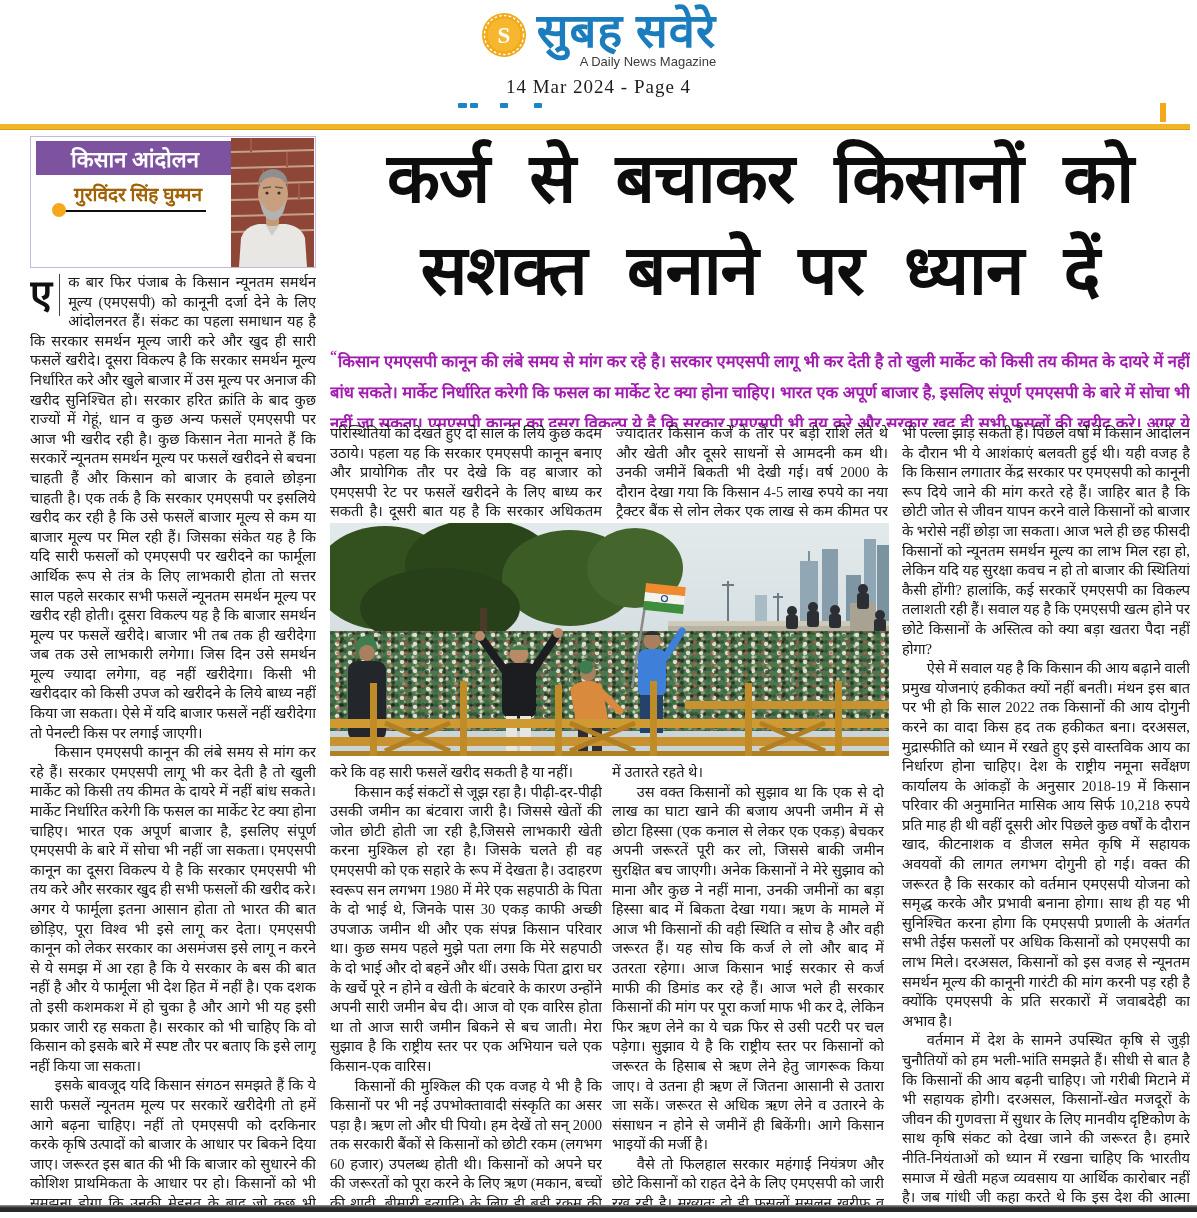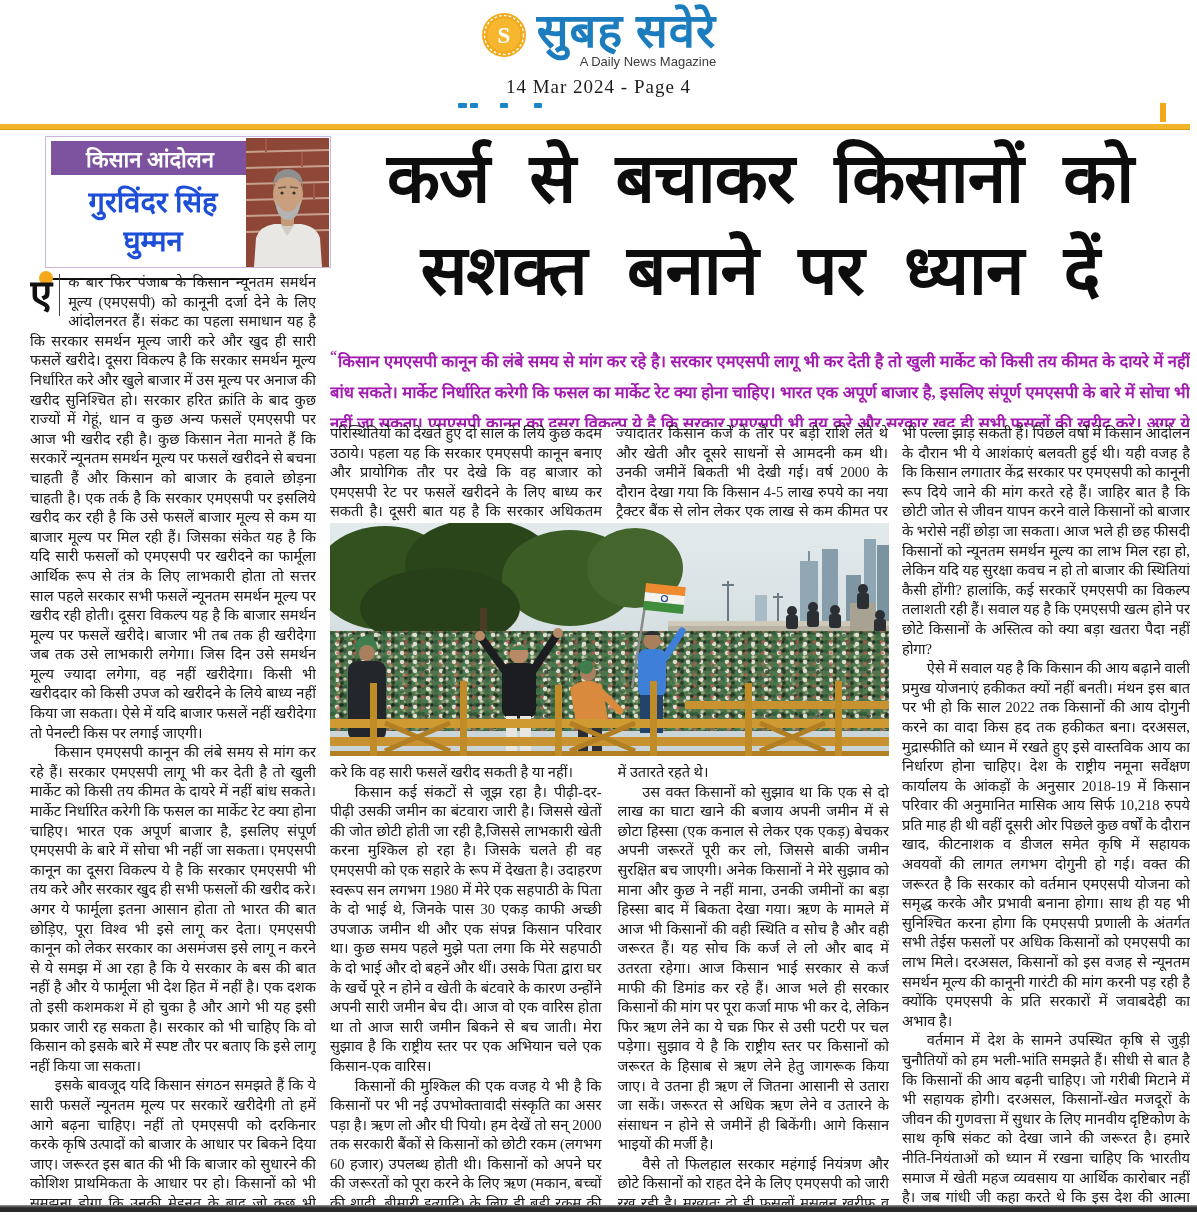--- a/index.html
+++ b/index.html
@@ -14,26 +14,26 @@
   .tagline{font-family:"Liberation Sans","DejaVu Sans",sans-serif;font-size:13px;font-weight:normal;color:#3c3c3c;margin-top:-2px;}
   .dateline{position:absolute;top:68px;left:0;width:100%;text-align:center;
             font-family:Liberation Serif, serif;font-size:19px;color:#1c1c1c;letter-spacing:1px;margin-top:8px;}
   .dashes{position:absolute;top:103px;left:458px;width:110px;display:flex;align-items:center;}
   .dash{height:5px;background:#1a85c8;border-radius:1px;}
   .d1{width:9px;margin-right:3px;}.d2{width:8px;margin-right:22px;}.d3{width:8px;margin-right:26px;}.d4{width:8px;}
   .gold-rule{position:absolute;top:124px;left:0;width:1190px;height:5px;background:#f2b52a;border-bottom:1px solid #d89d13;}
   .gold-tick{position:absolute;top:103px;left:1160px;width:6px;height:19px;background:#f2a71d;}
 
   
-  .kicker{position:absolute;left:30px;top:136px;width:286px;height:132px;background:#fff;border:1px solid #c9b6da;box-sizing:border-box;margin-left:15px;}
+  .kicker{position:absolute;left:30px;top:136px;width:286px;height:132px;background:#fff;border:1px solid #c9b6da;box-sizing:border-box;}
   .kicker-banner{position:absolute;left:5px;top:4px;width:198px;height:34px;background:#7d529e;color:#fff;
                  display:flex;align-items:center;justify-content:center;font-size:22px;font-weight:bold;}
   .author-wrap{position:absolute;left:5px;top:44px;width:198px;text-align:center;}
-  .author-name{display:inline-block;position:relative;font-size:29px;font-weight:bold;color:#1d4ed8;
-               border-bottom:2px solid #0e0e0e;padding:0 4px 19px 10px;}
+  .author-name{display:inline-block;position:relative;font-size:19px;font-weight:bold;color:#a16207;
+               border-bottom:2px solid #0e0e0e;padding:0 4px 3px 10px;}
   .author-dot{position:absolute;left:-12px;bottom:-7px;width:14px;height:14px;border-radius:50%;background:#f5a81c;}
   .byline{position:absolute;left:5px;top:82px;width:198px;text-align:center;font-size:16px;line-height:20px;color:#1b1b1b;}
   .author-photo{position:absolute;right:1px;top:1px;width:83px;height:129px;}
 
   
   .headline{position:absolute;left:330px;top:138px;width:860px;height:190px;text-align:center;
             font-weight:bold;color:#0d0d0d;font-size:69px;line-height:92px;letter-spacing:-1px;font-family:Liberation Mono, monospace;}
   .lead{position:absolute;left:330px;top:340px;width:860px;height:87px;overflow:hidden;
         font-size:16.5px;line-height:31px;font-weight:bold;text-align:justify;color:#a21caf;}
   .lead-quote{font-size:14px;vertical-align:super;padding-right:1px;}
@@ -42,21 +42,21 @@
   .bodytext{font-size:14.6px;line-height:19.6px;text-align:justify;color:#191919;}
   .bodytext p{margin:0;text-indent:1.7em;}
   .bodytext p.cont{text-indent:0;}
   .col1{position:absolute;left:30px;top:273px;width:286px;height:932px;overflow:hidden;}
   .dropcap{float:left;font-size:40px;line-height:42px;font-weight:bold;padding:0 7px 0 0;margin:1px 8px 0 0;
            border-right:1.5px solid #444;color:#111;}
   .rightbody{position:absolute;left:330px;top:424px;width:860px;display:flex;gap:13px;}
   .middle{width:559px;}
   .row-top{display:flex;gap:14px;height:97px;overflow:hidden;}
   .row-top .cell{width:272px;height:97px;overflow:hidden;}
-  .row-bottom{display:flex;gap:16px;height:448px;overflow:hidden;margin-top:3px;}
+  .row-bottom{display:flex;gap:10px;height:448px;overflow:hidden;margin-top:3px;}
   .row-bottom .cell{width:272px;height:448px;overflow:hidden;}
   .photo{width:559px;height:233px;margin-top:2px;}
   .col4{width:288px;height:781px;overflow:hidden;}
 
   .bottom-rule{position:absolute;left:0;top:1205px;width:1197px;height:7px;
                background:linear-gradient(#9a9a9a,#2a2a2a 40%,#2a2a2a);}
 </style>
 </head>
 <body>
 

